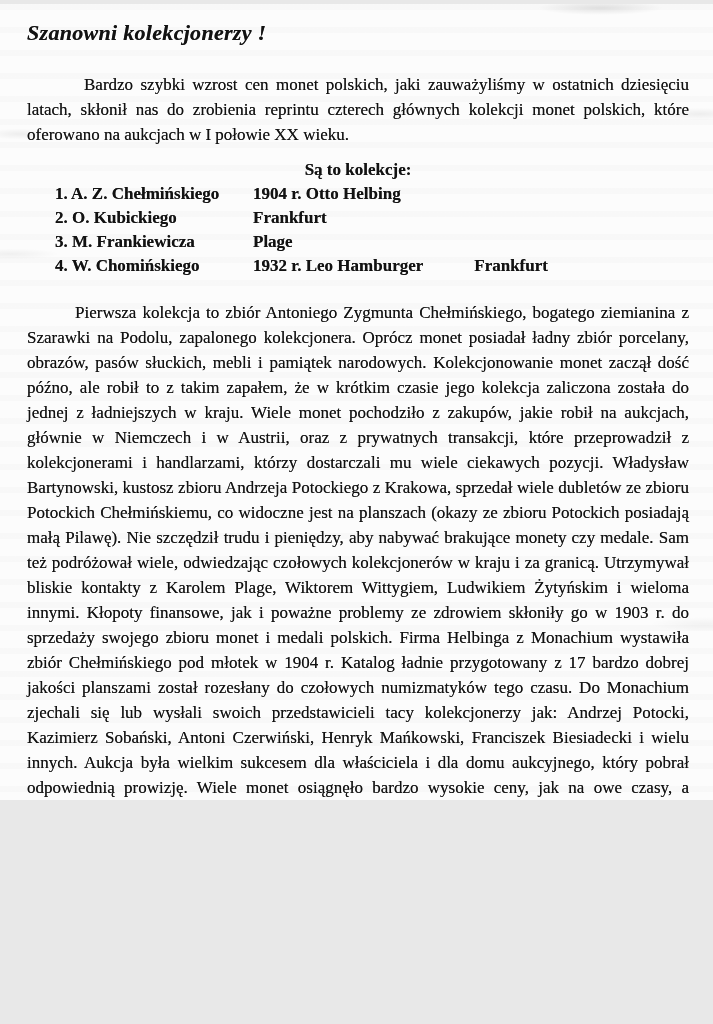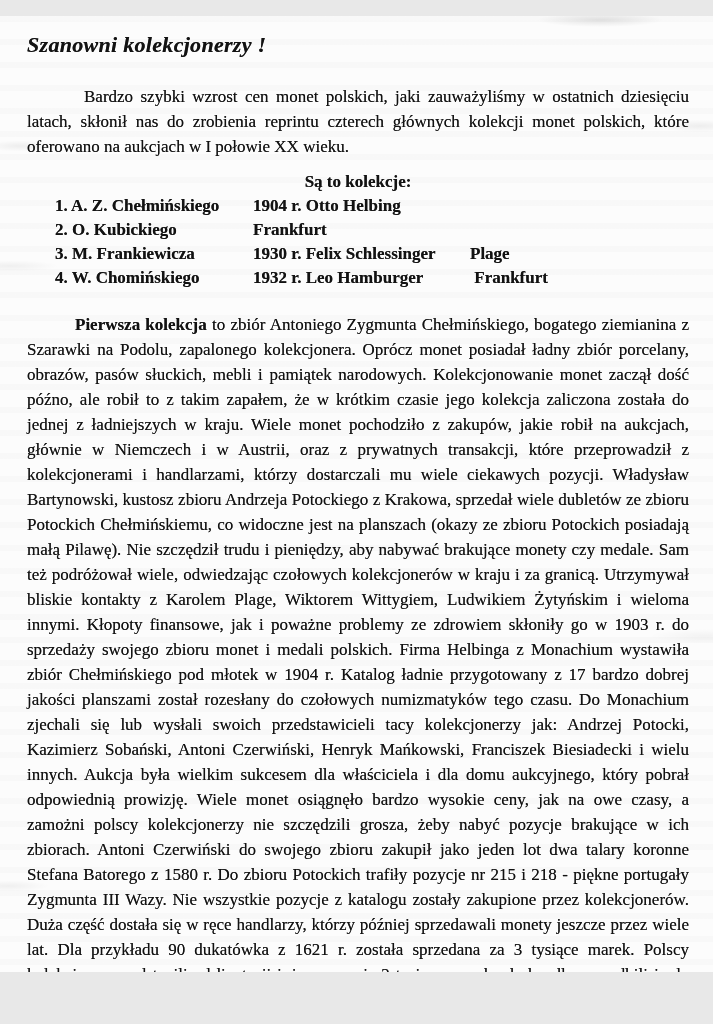--- a/index.html
+++ b/index.html
@@ -3,22 +3,22 @@
 <meta charset="utf-8">
 <style>
   html, body {
     margin: 0;
     padding: 0;
     background: #e8e8e8;
   }
   .page {
     position: relative;
     width: 713px;
-    height: 956px;
-    margin: 16px auto;
+    height: 796px;
+    margin: 4px auto;
     box-sizing: border-box;
     padding: 12px 24px 10px 27px;
     background:
       radial-gradient(ellipse 90px 10px at 600px 4px, rgba(0,0,0,0.10), transparent 70%),
       radial-gradient(ellipse 50px 8px at 20px 130px, rgba(0,0,0,0.06), transparent 70%),
       radial-gradient(ellipse 60px 9px at 700px 110px, rgba(0,0,0,0.06), transparent 70%),
       radial-gradient(ellipse 70px 8px at 10px 250px, rgba(0,0,0,0.05), transparent 70%),
       radial-gradient(ellipse 80px 10px at 705px 620px, rgba(0,0,0,0.04), transparent 70%),
       radial-gradient(ellipse 60px 8px at 8px 870px, rgba(0,0,0,0.05), transparent 70%),
       repeating-linear-gradient(to bottom, rgba(0,0,0,0.015) 0 6px, rgba(255,255,255,0) 6px 23px),
@@ -60,21 +60,21 @@
   .collection-row .c-year  { width: 217px; flex: 0 0 auto; }
   .collection-row .c-city  { flex: 1 1 auto; white-space: pre; }
   .main-para {
     margin: 22px 0 0 0;
     font-size: 17px;
     line-height: 25px;
     text-align: justify;
     text-indent: 48px;
   }
   .main-para .lead {
-    font-weight: bold;
+    font-weight: normal;
   }
 </style>
 </head>
 <body>
 
 <div class="page">
 
   <h1 class="heading">Szanowni kolekcjonerzy !</h1>
 
   <p class="intro">Bardzo szybki wzrost cen monet polskich, jaki zauważyliśmy w ostatnich dziesięciu latach, skłonił nas do zrobienia reprintu czterech głównych kolekcji monet polskich, które oferowano na aukcjach w I połowie XX wieku.</p>
@@ -87,21 +87,20 @@
       <span class="c-year">1904 r. Otto Helbing</span>
     </div>
 
     <div class="collection-row">
       <span class="c-name">2. O. Kubickiego</span>
       <span class="c-city">Frankfurt</span>
     </div>
 
     <div class="collection-row">
       <span class="c-name">3. M. Frankiewicza</span>
-      <span class="c-year">1930 r. Felix Schlessinger</span>
       <span class="c-city">Plage</span>
     </div>
 
     <div class="collection-row">
       <span class="c-name">4. W. Chomińskiego</span>
       <span class="c-year">1932 r. Leo Hamburger</span>
       <span class="c-city"> Frankfurt</span>
     </div>
   </div>
 

